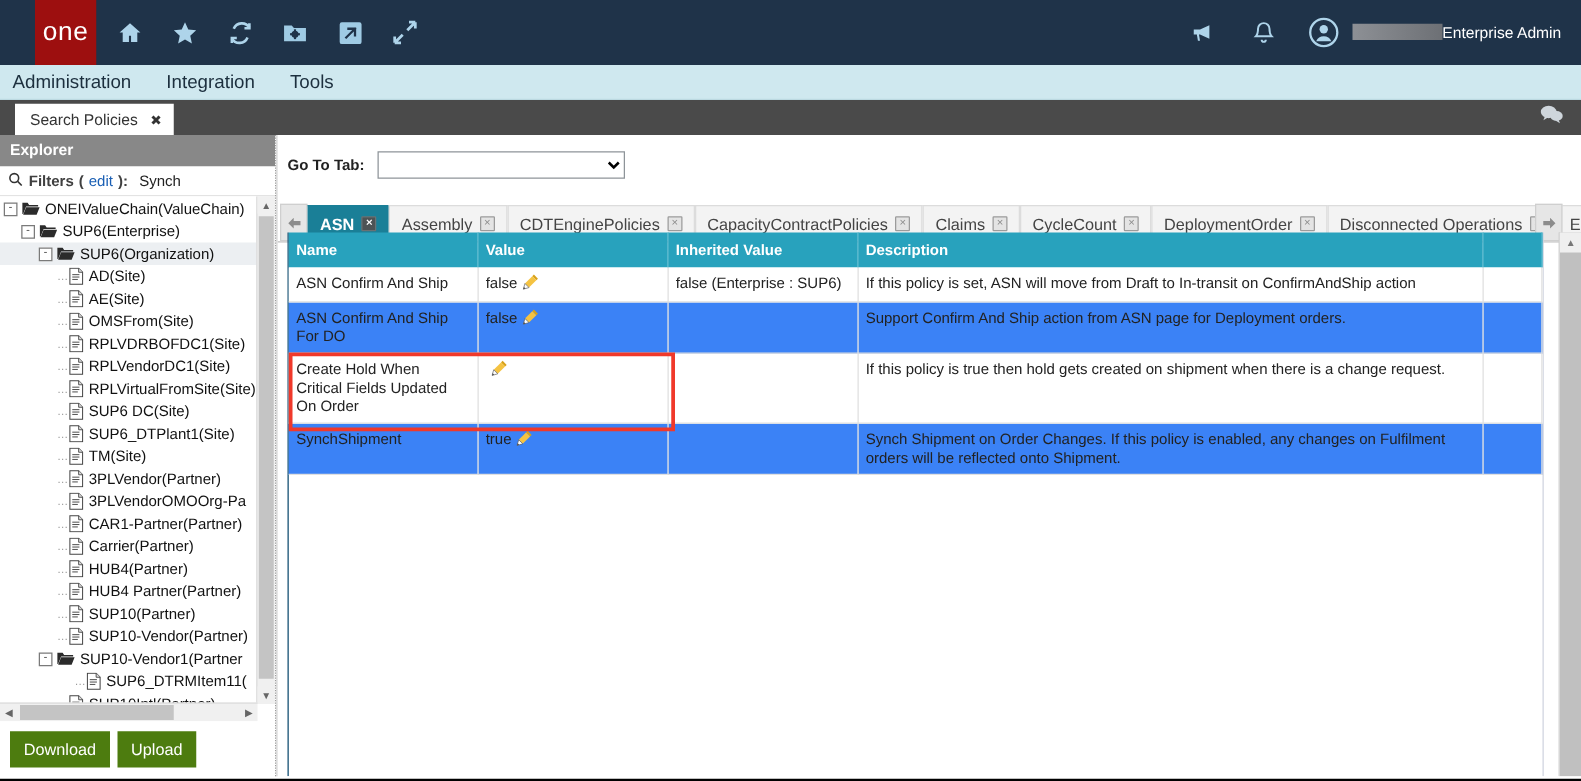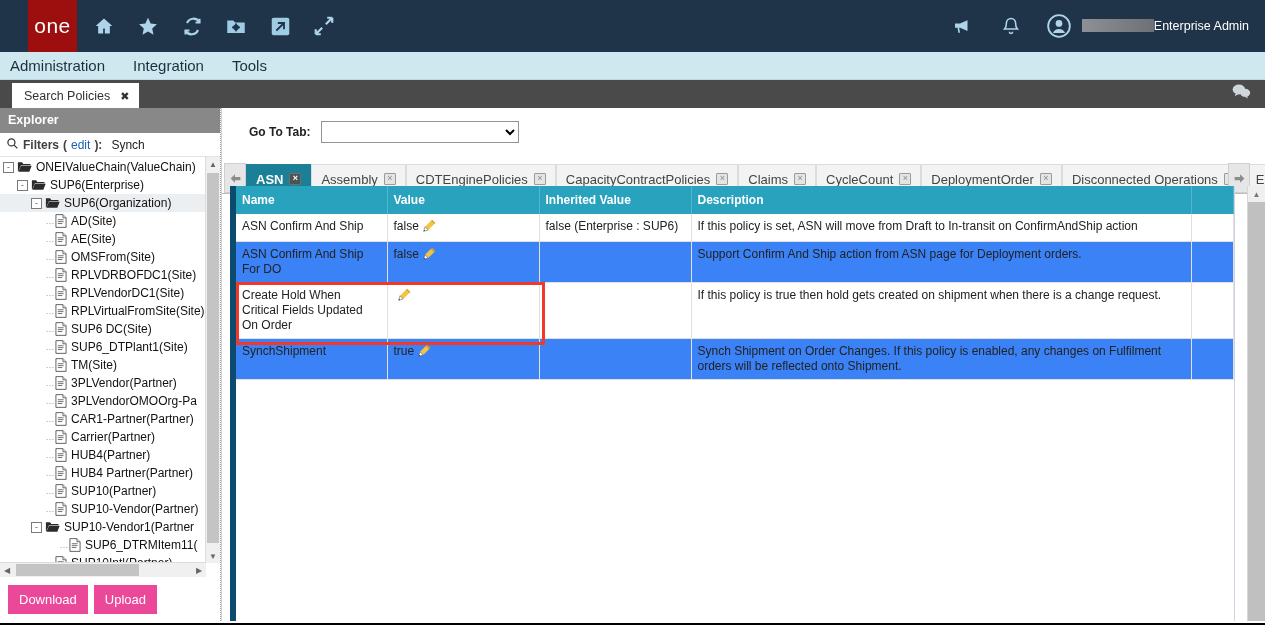--- a/index.html
+++ b/index.html
@@ -254,21 +254,21 @@
 
   .explorer-footer {
     height: 44px;
     display: flex;
     align-items: center;
     gap: 6px;
     padding: 0 8px;
     background: #fff;
   }
   .btn-dark {
-    background: #ec4899;
+    background: #4d7c0f;
     color: #ffffff;
     border: none;
     font-size: 13px;
     padding: 7px 11px;
     cursor: pointer;
     font-family: "Liberation Sans", sans-serif;
   }
 
   
   .content {
@@ -276,21 +276,20 @@
     position: relative;
     background: #ffffff;
     border-left: 1px solid #cfcfcf;
     overflow: hidden;
   }
   .gototab {
     display: flex;
     align-items: center;
     gap: 10px;
     padding: 13px 0 0 8px;
-    margin-left: 19px;
   }
   .gototab label {
     font-size: 12px;
     font-weight: bold;
     color: #222;
   }
   .gototab select {
     width: 198px;
     height: 22px;
     font-size: 12px;
@@ -367,21 +366,21 @@
     border-color: #6a7173;
   }
 
   
   .tablebox {
     position: absolute;
     left: 8px;
     right: 30px;
     top: 78px;
     bottom: 0;
-    border-left: 6px solid #0c4a6e;
+    border-left: 1px solid #0c4a6e;
     border-right: 1px solid #cfd3e0;
   }
   table.policies {
     width: 100%;
     border-collapse: collapse;
     table-layout: fixed;
   }
   table.policies th {
     background: #28a2bd;
     color: #ffffff;

